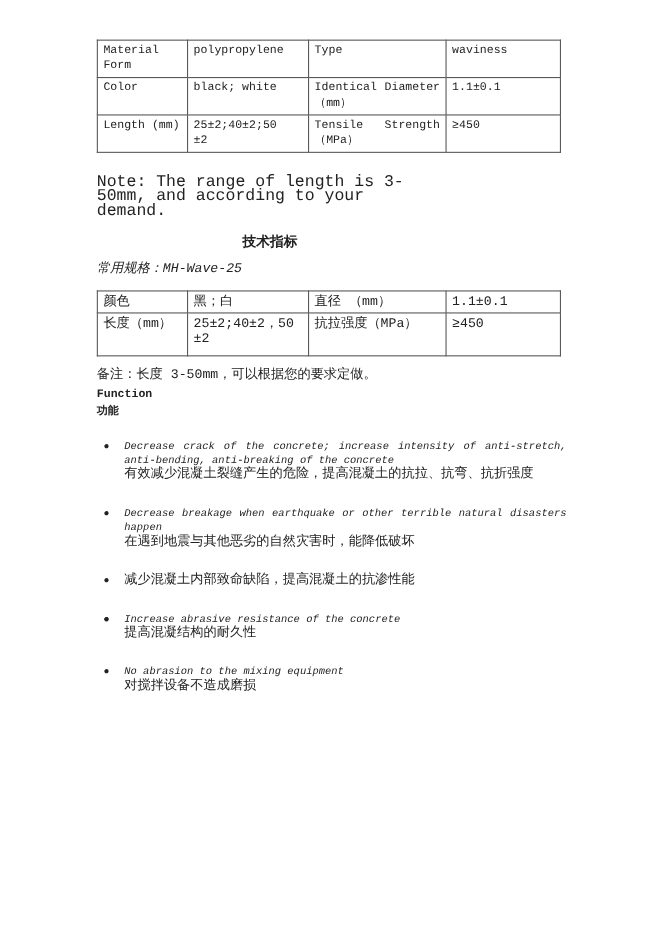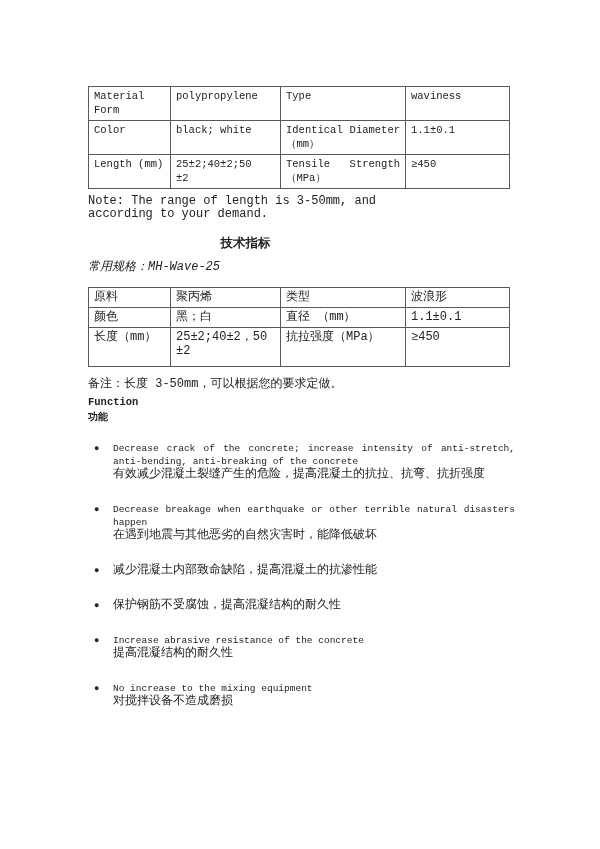--- a/index.html
+++ b/index.html
@@ -3,21 +3,21 @@
 <meta charset="utf-8">
 <style>
   * { margin: 0; padding: 0; box-sizing: border-box; }
   html, body { background: #ffffff; }
   body {
     width: 600px; height: 849px;
     font-family: "Liberation Mono", "DejaVu Sans Mono", monospace;
     color: #222222;
     overflow: hidden;
   }
-  .page { padding: 86px 85px 0 88px; width: 488px; }
+  .page { padding: 36px 85px 0 88px; width: 488px; }
 
   
   table { border-collapse: collapse; table-layout: fixed; width: 421px; }
   td {
     border: 1px solid #595959;
     vertical-align: top;
     padding: 2px 5px 3px 5px;
     line-height: 14px;
     white-space: pre-line;
     text-align: justify;
@@ -25,37 +25,37 @@
   }
   col.c1 { width: 82px; }
   col.c2 { width: 110px; }
   col.c3 { width: 125px; }
   col.c4 { width: 104px; }
   table.t-en td { font-size: 10.5px; }
   table.t-cn td { font-size: 12px; }
   table.t-cn tr.tall td { padding-bottom: 8px; }
 
   
-  .note   { margin-top: 6px; font-size: 12px; line-height: 13px; }
+  .note   { margin-top: 20px; font-size: 15px; line-height: 13px; }
   .h-cn   { margin-top: 16px; font-size: 12.5px; font-weight: bold; line-height: 15px; text-align: center; }
   .spec   { margin-top: 8px;  font-size: 12px;   line-height: 15px; font-style: italic; }
   .t-cn   { margin-top: 12px; }
   .remark { margin-top: 10px; font-size: 12px;   line-height: 14px; }
   .fn-en  { margin-top: 5px;  font-size: 10.5px; font-weight: bold; line-height: 13px; }
   .fn-cn  { font-size: 10px; font-weight: bold; line-height: 15px; font-family: Liberation Serif, serif; }
 
   
   ul.fn-list { margin-top: 18px; list-style: none; width: 427px; }
   ul.fn-list li { position: relative; padding-left: 25px; margin-bottom: 22px; }
   ul.fn-list li::before {
     content: "\25CF";
     position: absolute; left: 6px; top: 1px;
     font-size: 9px; line-height: 13px; color: #222;
   }
-  .fl-en { font-size: 9.5px; line-height: 13px; text-align: justify; }
+  .fl-en { font-size: 9.5px; line-height: 13px; text-align: justify; font-style: italic; }
   .fl-cn { font-size: 12px;  line-height: 13px; }
 </style>
 </head>
 <body>
 
 <div class="page">
 
   <table class="t-en">
     <colgroup>
         <col class="c1">
@@ -92,26 +92,20 @@
   <div class="spec">常用规格：MH-Wave-25</div>
 
   <table class="t-cn">
     <colgroup>
         <col class="c1">
         <col class="c2">
         <col class="c3">
         <col class="c4">
       </colgroup>
     <tbody>
-        <tr>
-      <td>原料</td>
-      <td>聚丙烯</td>
-      <td>类型</td>
-      <td>波浪形</td>
-    </tr>
     <tr>
       <td>颜色</td>
       <td>黑；白</td>
       <td>直径 （mm）</td>
       <td>1.1±0.1</td>
     </tr>
     <tr class="tall">
       <td>长度（mm）</td>
       <td>25±2;40±2，50
 ±2</td>
@@ -132,25 +126,24 @@
       <div class="fl-cn">有效减少混凝土裂缝产生的危险，提高混凝土的抗拉、抗弯、抗折强度</div>
     </li>
     <li>
       <div class="fl-en">Decrease breakage when earthquake or other terrible natural disasters happen</div>
       <div class="fl-cn">在遇到地震与其他恶劣的自然灾害时，能降低破坏</div>
     </li>
     <li>
       <div class="fl-cn">减少混凝土内部致命缺陷，提高混凝土的抗渗性能</div>
     </li>
     <li>
-      <div class="fl-cn">保护钢筋不受腐蚀，提高混凝结构的耐久性</div>
     </li>
     <li>
       <div class="fl-en">Increase abrasive resistance of the concrete</div>
       <div class="fl-cn">提高混凝结构的耐久性</div>
     </li>
     <li>
-      <div class="fl-en">No increase to the mixing equipment</div>
+      <div class="fl-en">No abrasion to the mixing equipment</div>
       <div class="fl-cn">对搅拌设备不造成磨损</div>
     </li>
   </ul>
 
 </div>
 
 </body></html>

